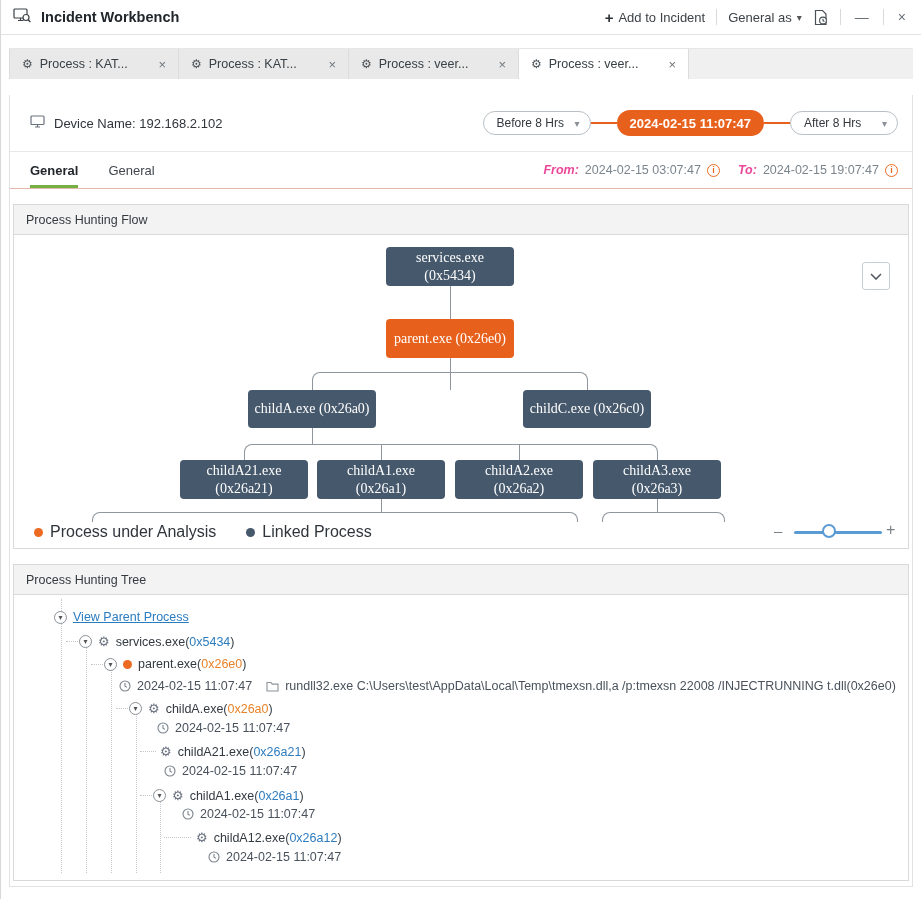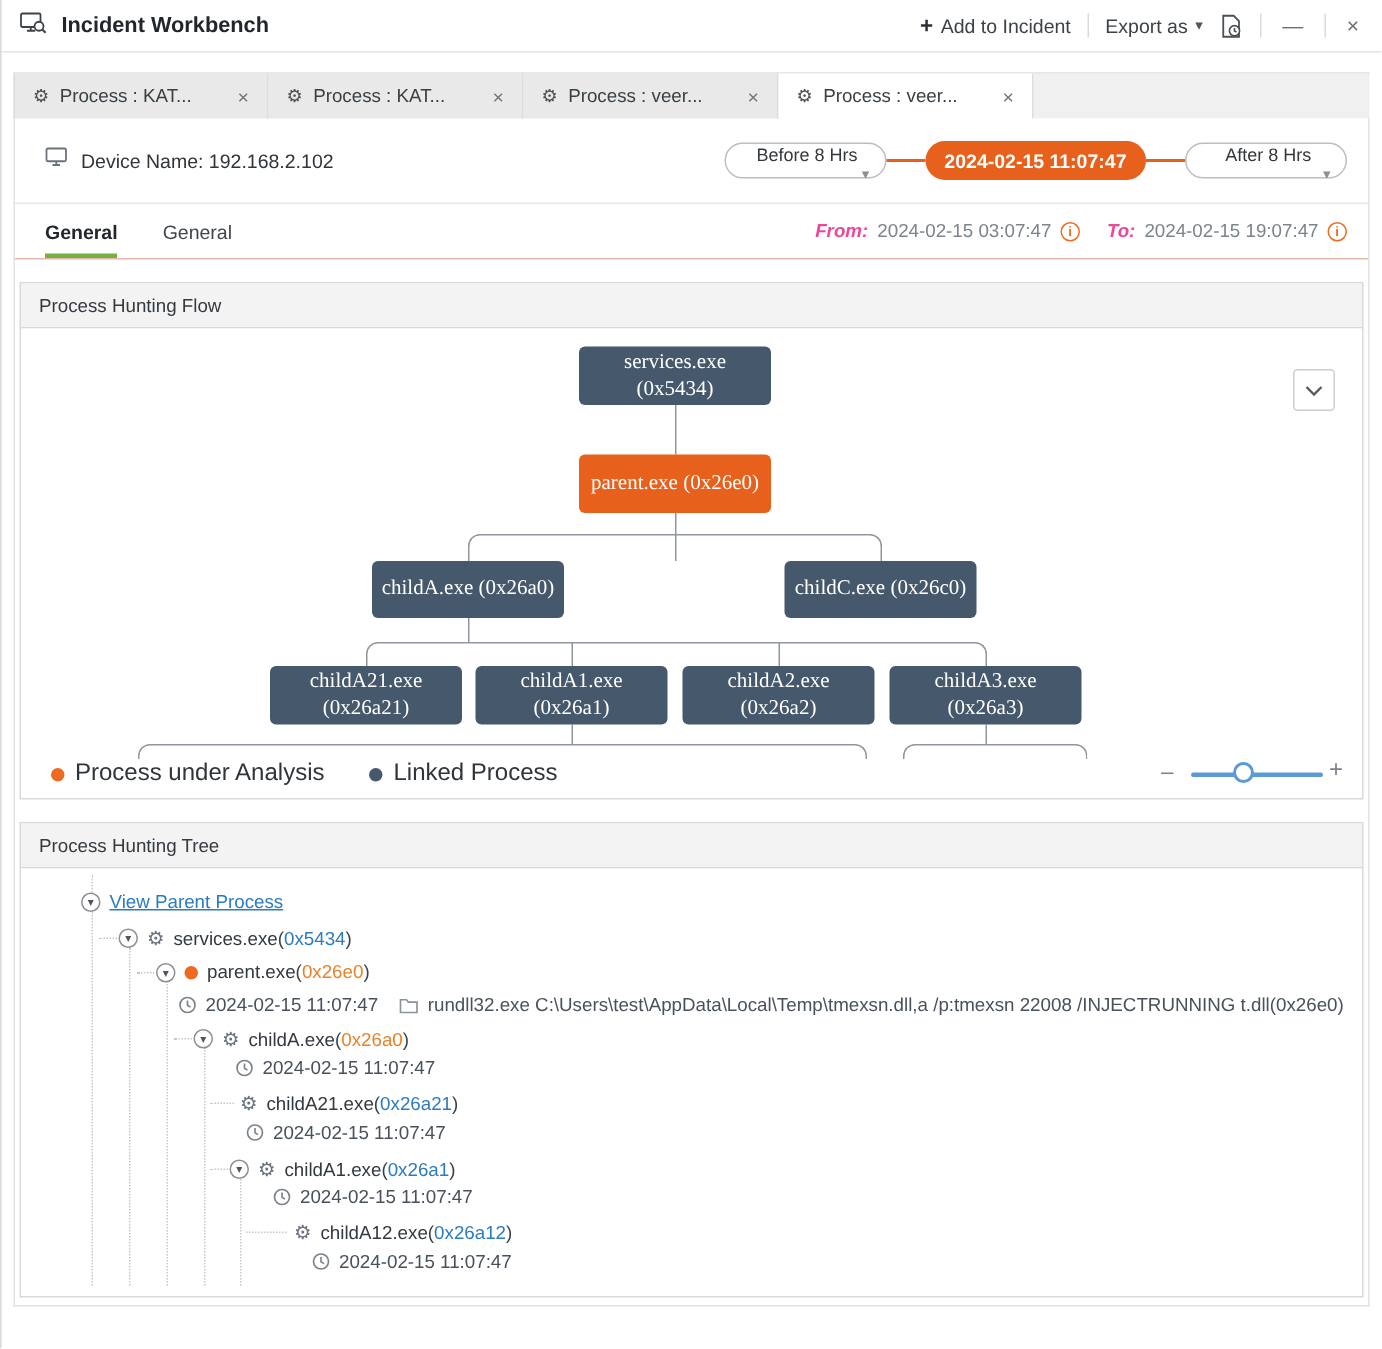--- a/index.html
+++ b/index.html
@@ -26,30 +26,30 @@
               border-top:1px solid #e6e6e6; }
   .ptab { width:170px; display:flex; align-items:center; gap:7px; padding:0 12px;
           background:#e9e9e9; border-right:1px solid #dcdcdc; font-size:12.5px;
           color:#394045; cursor:pointer; }
   .ptab:first-child { border-left:1px solid #dcdcdc; }
   .ptab.active { background:#fff; }
   .ptab .gear { font-size:12px; color:#4c5257; }
   .tab-close { margin-left:auto; color:#6f767c; font-size:13px; }
 
   
-  .card { margin:0 8px; height:792px; border:1px solid #e2e2e2; border-top:none;
+  .card { margin:16px 8px; height:792px; border:1px solid #e2e2e2; border-top:none;
           background:#fff; }
 
   .device-row { height:57px; display:flex; align-items:center;
                 padding:0 14px 0 20px; border-bottom:1px solid #e8e8e8; }
   .device-label { margin-left:9px; font-size:13px; color:#2f353b; }
   .time-nav { margin-left:auto; display:flex; align-items:center; }
   .pill { height:24px; width:108px; display:flex; align-items:center;
           padding:0 10px 0 13px; border:1px solid #b9bfc5; border-radius:12px;
-          background:#fff; font-size:12px; color:#33383d; cursor:pointer;flex-direction:column; }
+          background:#fff; font-size:12px; color:#33383d; cursor:pointer; }
   .pill .caret { margin-left:auto; color:#8a9096; }
   .conn { width:26px; height:2px; background:#e8611c; }
   .pivot-btn { height:26px; padding:0 13px; display:flex; align-items:center;
                background:#e8611c; border-radius:13px; color:#fff; font-size:13px;
                font-weight:bold; cursor:pointer; }
 
   .subtab-row { height:37px; display:flex; align-items:center;
                 padding:0 14px 0 20px; border-bottom:1px solid #e3b7ac; }
   .subtab { height:100%; display:inline-flex; align-items:center; position:relative;
             font-size:13px; color:#40464c; cursor:pointer; }
@@ -144,21 +144,21 @@
       </svg>
     </span>
     <span class="hdr-title">Incident Workbench</span>
     <div class="hdr-actions">
       <span class="hdr-btn">
         <span class="plus-glyph">+</span>
         <span>Add to Incident</span>
       </span>
       <span class="vdiv"></span>
       <span class="hdr-btn">
-        <span>Export as</span>
+        <span>General as</span>
         <span class="caret">▾</span>
       </span>
       <span class="hdr-btn">
         <svg width="16" height="17" viewBox="0 0 16 17">
           <path d="M2.5 1.5h7l3.5 3.5v10.5h-10.5z" fill="none" stroke="#4a5056" stroke-width="1.2"></path>
           <circle cx="10" cy="11.5" r="3.4" fill="#fff" stroke="#4a5056" stroke-width="1.1"></circle>
           <path d="M10 9.7v1.9l1.4.8" stroke="#4a5056" stroke-width="1.1" fill="none"></path>
         </svg>
       </span>
       <span class="vdiv"></span>

